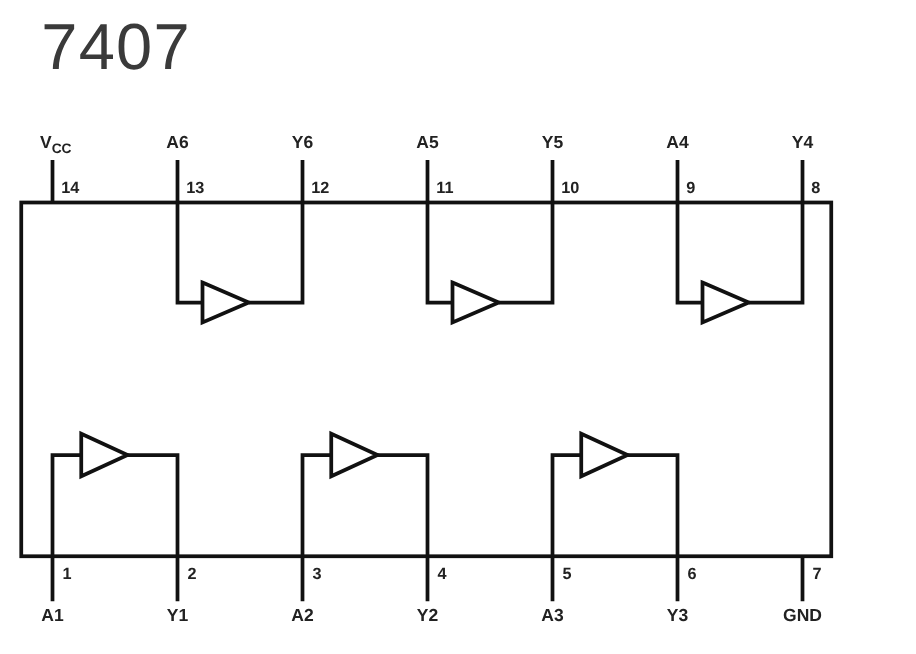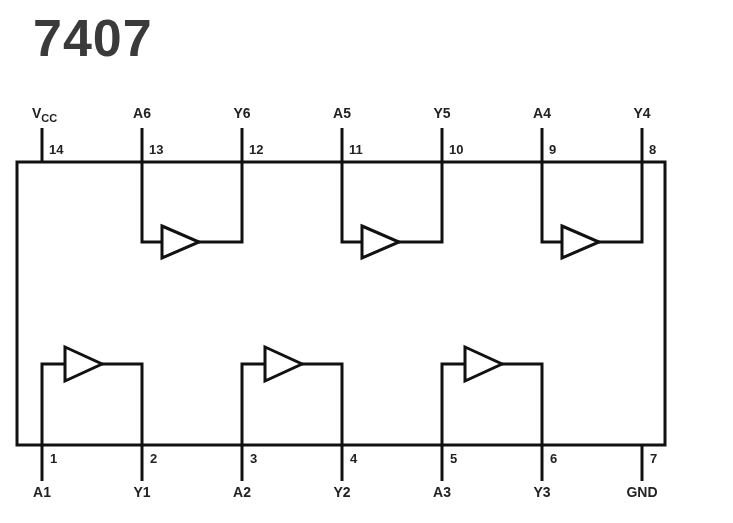--- a/index.html
+++ b/index.html
@@ -1,17 +1,17 @@
 <!DOCTYPE html>
 <html><head>
 <meta charset="utf-8">
 <style>
   html,body{margin:0;padding:0;background:#fff;}
   body{width:733px;height:523px;position:relative;overflow:hidden;font-family:"Liberation Sans",sans-serif;}
-  #title{position:absolute;left:33px;top:8px;font-size:52px;font-weight:bold;color:#3a3a3a;letter-spacing:1px;}
+  #title{position:absolute;left:33px;top:8px;font-size:52px;font-weight:normal;color:#3a3a3a;letter-spacing:1px;}
   svg{position:absolute;left:0;top:0;}
   .lbl{font-family:"Liberation Sans",sans-serif;font-weight:bold;font-size:14px;fill:#222;}
   .pin{font-family:"Liberation Sans",sans-serif;font-weight:bold;font-size:13px;fill:#222;}
 </style>
 </head>
 <body>
 
 <div id="title">7407</div>
 
 <svg id="diagram" width="733" height="523" viewBox="0 0 733 523">

